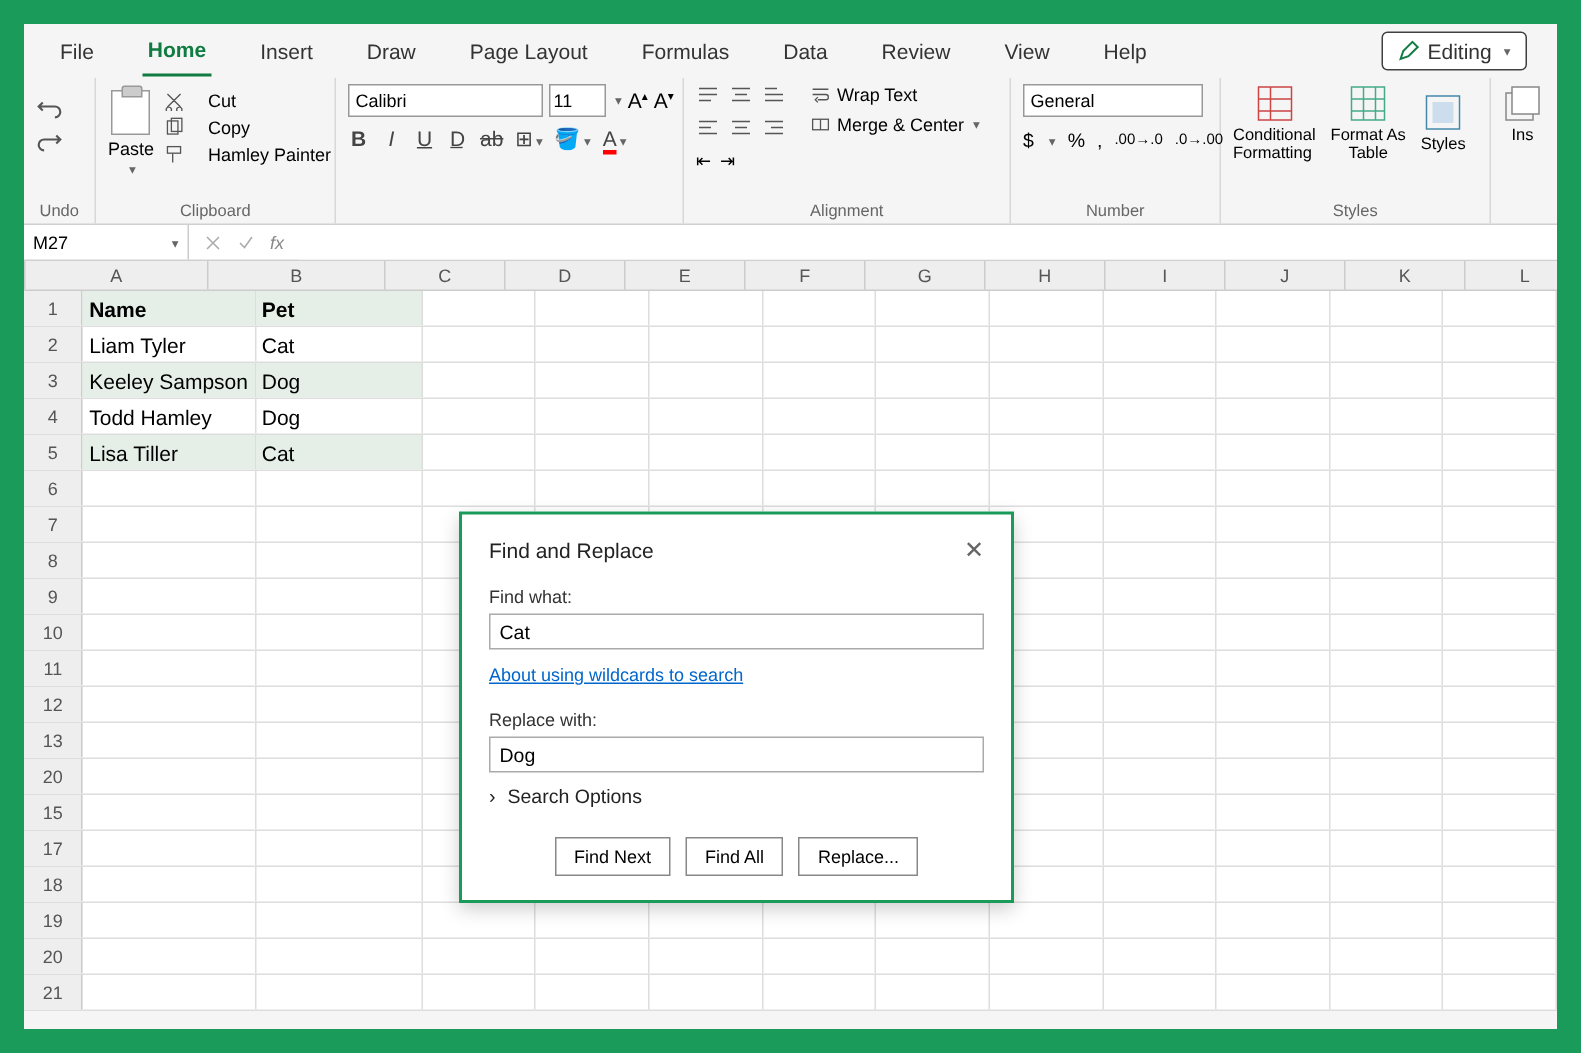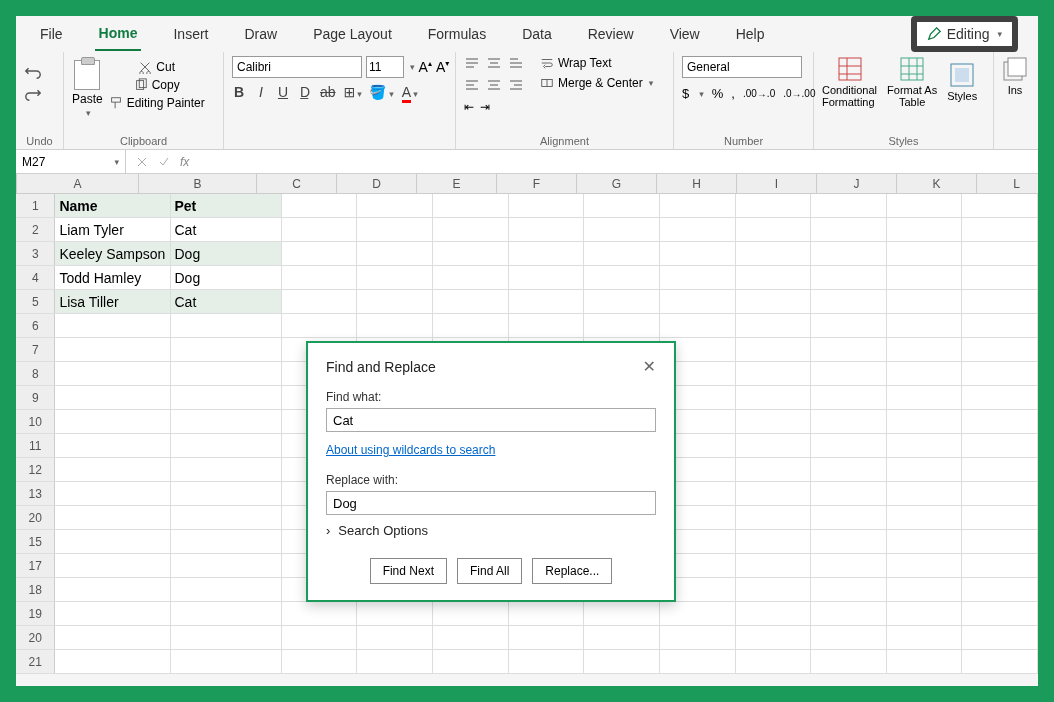--- a/index.html
+++ b/index.html
@@ -3,38 +3,38 @@
 <meta charset="utf-8">
 <style>
 * { box-sizing: border-box; margin: 0; padding: 0; font-family: "Segoe UI", Arial, sans-serif; }
 body { background: #1a9b59; padding: 16px; }
 .app { background: #f5f5f5; width: 1022px; height: 670px; overflow: hidden; position: relative; }
 
 
 .tabs { display: flex; align-items: center; height: 36px; padding: 0 20px; gap: 28px; background: #f5f5f5; }
 .tab { font-size: 14px; color: #333; cursor: pointer; padding: 8px 4px; }
 .tab.active { color: #107c41; border-bottom: 2px solid #107c41; font-weight: 600; }
-.editing-btn { margin-left: auto; border: 6px solid #404040; padding: 4px 10px; border-radius: 4px; display: flex; align-items: center; gap: 6px; font-size: 14px; color: #333; background: #fff; }
+.editing-btn { margin-left: auto; border: 1px solid #404040; padding: 4px 10px; border-radius: 4px; display: flex; align-items: center; gap: 6px; font-size: 14px; color: #333; background: #fff; }
 .editing-btn svg { width: 14px; height: 14px; }
 
 
 .ribbon { display: flex; background: #f5f5f5; border-bottom: 1px solid #d0d0d0; height: 98px; }
 .ribbon-group { border-right: 1px solid #d8d8d8; padding: 4px 8px 2px 8px; display: flex; flex-direction: column; justify-content: space-between; }
 .ribbon-group-label { font-size: 11px; color: #666; text-align: center; padding-top: 2px; }
 .ribbon-body { display: flex; gap: 6px; flex: 1; align-items: flex-start; }
 
 .undo-col { display: flex; flex-direction: column; gap: 4px; align-items: center; padding-top: 6px; }
 .undo-col svg { width: 18px; height: 18px; }
 
 .paste-col { display: flex; flex-direction: column; align-items: center; gap: 2px; padding-top: 4px; }
 .paste-col .icon-box { width: 26px; height: 30px; border: 1px solid #999; background: #fff; position: relative; }
 .paste-col .icon-box::before { content: ""; position: absolute; top: -4px; left: 6px; width: 12px; height: 6px; border: 1px solid #999; background: #ccc; border-radius: 2px 2px 0 0; }
 .paste-col .label { font-size: 12px; }
 .clip-col { display: flex; flex-direction: column; gap: 4px; font-size: 12px; padding-top: 4px; }
-.clip-row { display: flex; align-items: center; gap: 4px; white-space: nowrap; justify-content: center; }
+.clip-row { display: flex; align-items: center; gap: 16px; white-space: nowrap; }
 .clip-row svg { width: 14px; height: 14px; }
 
 .font-top { display: flex; gap: 4px; align-items: center; }
 .font-select { width: 130px; height: 22px; border: 1px solid #999; font-size: 12px; padding: 0 4px; background: #fff; }
 .size-select { width: 38px; height: 22px; border: 1px solid #999; font-size: 12px; padding: 0 2px; background: #fff; }
 .font-row2 { display: flex; gap: 8px; align-items: center; margin-top: 6px; }
 .fbtn { font-size: 14px; color: #444; min-width: 14px; text-align: center; }
 .increase-a { font-size: 14px; }
 
 .align-grid { display: grid; grid-template-columns: repeat(3, 18px); grid-template-rows: repeat(2, 18px); gap: 4px; }
@@ -143,21 +143,21 @@
                 <rect x="3" y="3" width="8" height="10" fill="none" stroke="#555"></rect>
                 <rect x="6" y="1" width="8" height="10" fill="none" stroke="#555"></rect>
               </svg>
             <span>Copy</span>
           </div>
           <div class="clip-row">
             <svg viewBox="0 0 16 16">
                 <rect x="3" y="2" width="10" height="5" fill="none" stroke="#555"></rect>
                 <path d="M7 7 v7" stroke="#555"></path>
               </svg>
-            <span>Editing Painter</span>
+            <span>Hamley Painter</span>
           </div>
         </div>
       </div>
       <div class="ribbon-group-label">Clipboard</div>
     </div>
 
     <div class="ribbon-group" style="width:232px">
       <div style="display:flex;flex-direction:column;">
         <div class="font-top">
           <input class="font-select" value="Calibri" style="">

